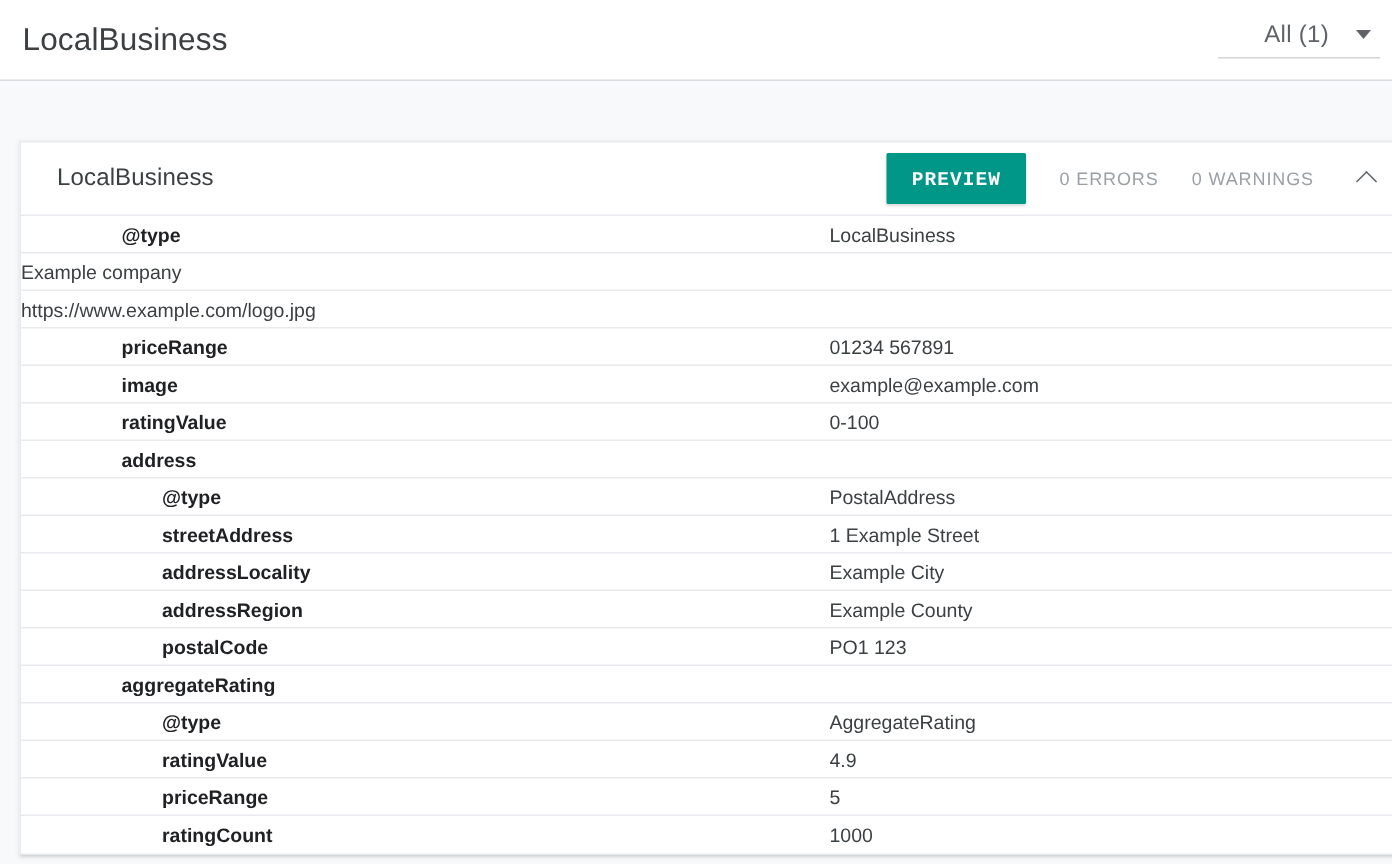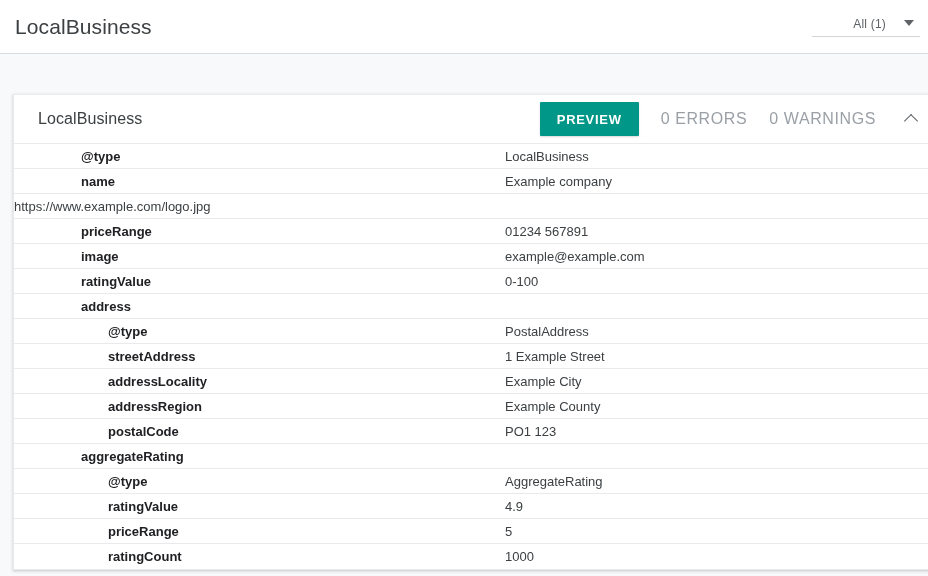--- a/index.html
+++ b/index.html
@@ -42,21 +42,21 @@
     align-items: center;
     gap: 18px;
     border-bottom: 1px solid #d2d4d7;
     padding: 0 6px 5px 10px;
     min-width: 92px;
     justify-content: flex-end;
     cursor: pointer;
     margin-right: -6px;
   }
   .filter-label {
-    font-size: 12px;
+    font-size: 16px;
     color: #5f6368;
     letter-spacing: 0.2px;
   }
   .caret-down {
     width: 0;
     height: 0;
     border-left: 5px solid transparent;
     border-right: 5px solid transparent;
     border-top: 6px solid #5f6368;
     margin-bottom: 1px;
@@ -95,32 +95,32 @@
     letter-spacing: 0.1px;
   }
   .card-header-right {
     display: flex;
     align-items: center;
   }
   .preview-btn {
     background: #009688;
     color: #ffffff;
     border: none;
-    font-family: Liberation Sans, sans-serif;
+    font-family: Liberation Mono, monospace;
     font-size: 13px;
     font-weight: bold;
     letter-spacing: 0.7px;
     height: 34px;
     padding: 0 17px;
     cursor: pointer;
     border-radius: 1px;
     box-shadow: 0 1px 2px rgba(0,0,0,0.15);
   }
   .counter {
-    font-size: 16px;
+    font-size: 12px;
     color: #9aa0a6;
     letter-spacing: 0.6px;
     margin-left: 22px;
     white-space: nowrap;
   }
   .collapse-btn {
     margin-left: 24px;
     width: 22px;
     height: 22px;
     display: flex;
@@ -145,21 +145,21 @@
   .row {
     display: flex;
     align-items: center;
     height: 25px;
     border-bottom: 1px solid #e8eaed;
     box-sizing: border-box;
     font-size: 13px;
   }
   .row:last-child { border-bottom: none; }
   .row-key {
-    width: 491px;
+    width: 539px;
     flex: none;
     font-weight: bold;
     color: #202124;
     box-sizing: border-box;
     padding-left: 67px;
     white-space: nowrap;
     overflow: hidden;
   }
   .row.lvl1 .row-key { padding-left: 67px; }
   .row.lvl2 .row-key { padding-left: 94px; }
@@ -199,21 +199,20 @@
         </span>
       </div>
     </div>
 
     <div class="rows" id="rows-container">
         <div class="row lvl1">
           <div class="row-key">@type</div>
           <div class="row-value">LocalBusiness</div>
         </div>
         <div class="row lvl1">
-          <div class="row-key">name</div>
           <div class="row-value">Example company</div>
         </div>
         <div class="row lvl1">
           <div class="row-value">https://www.example.com/logo.jpg</div>
         </div>
         <div class="row lvl1">
           <div class="row-key">priceRange</div>
           <div class="row-value">01234 567891</div>
         </div>
         <div class="row lvl1">

